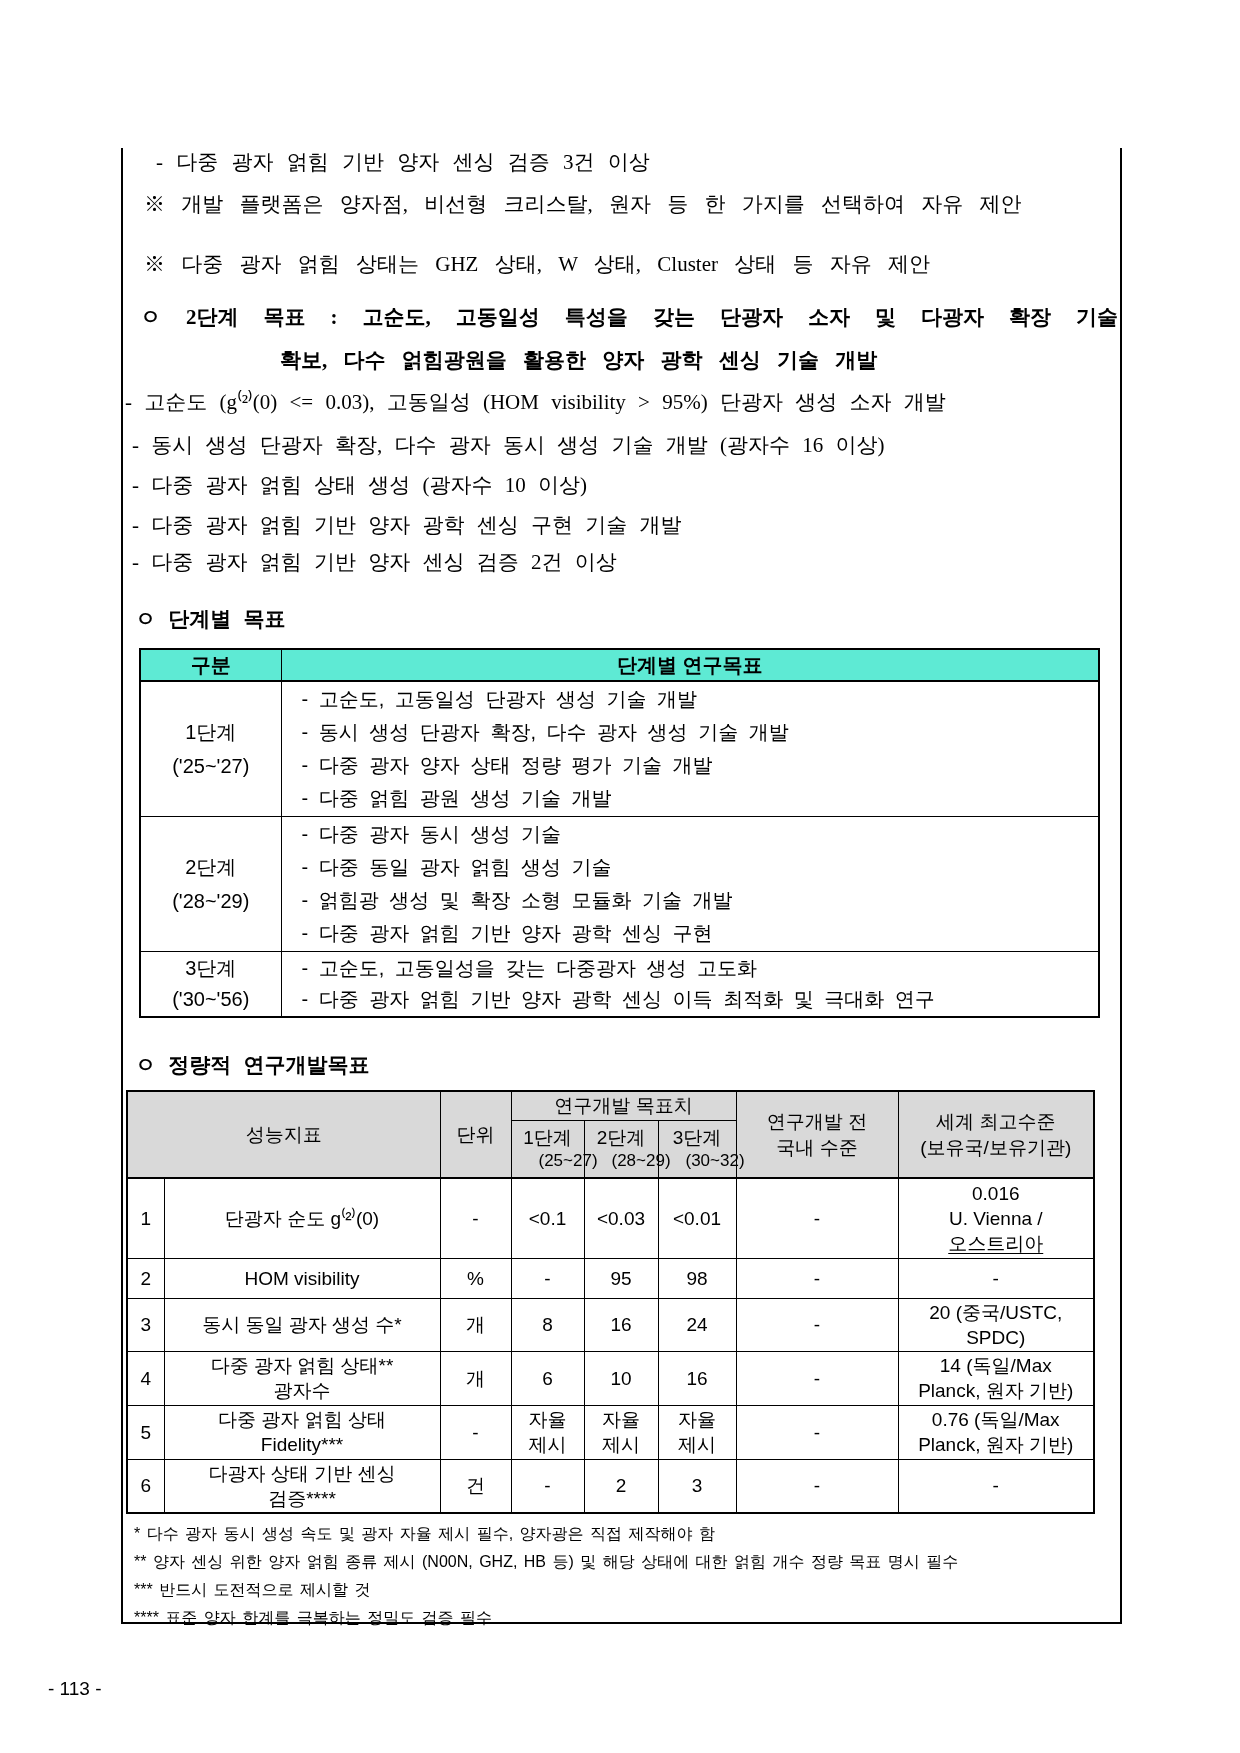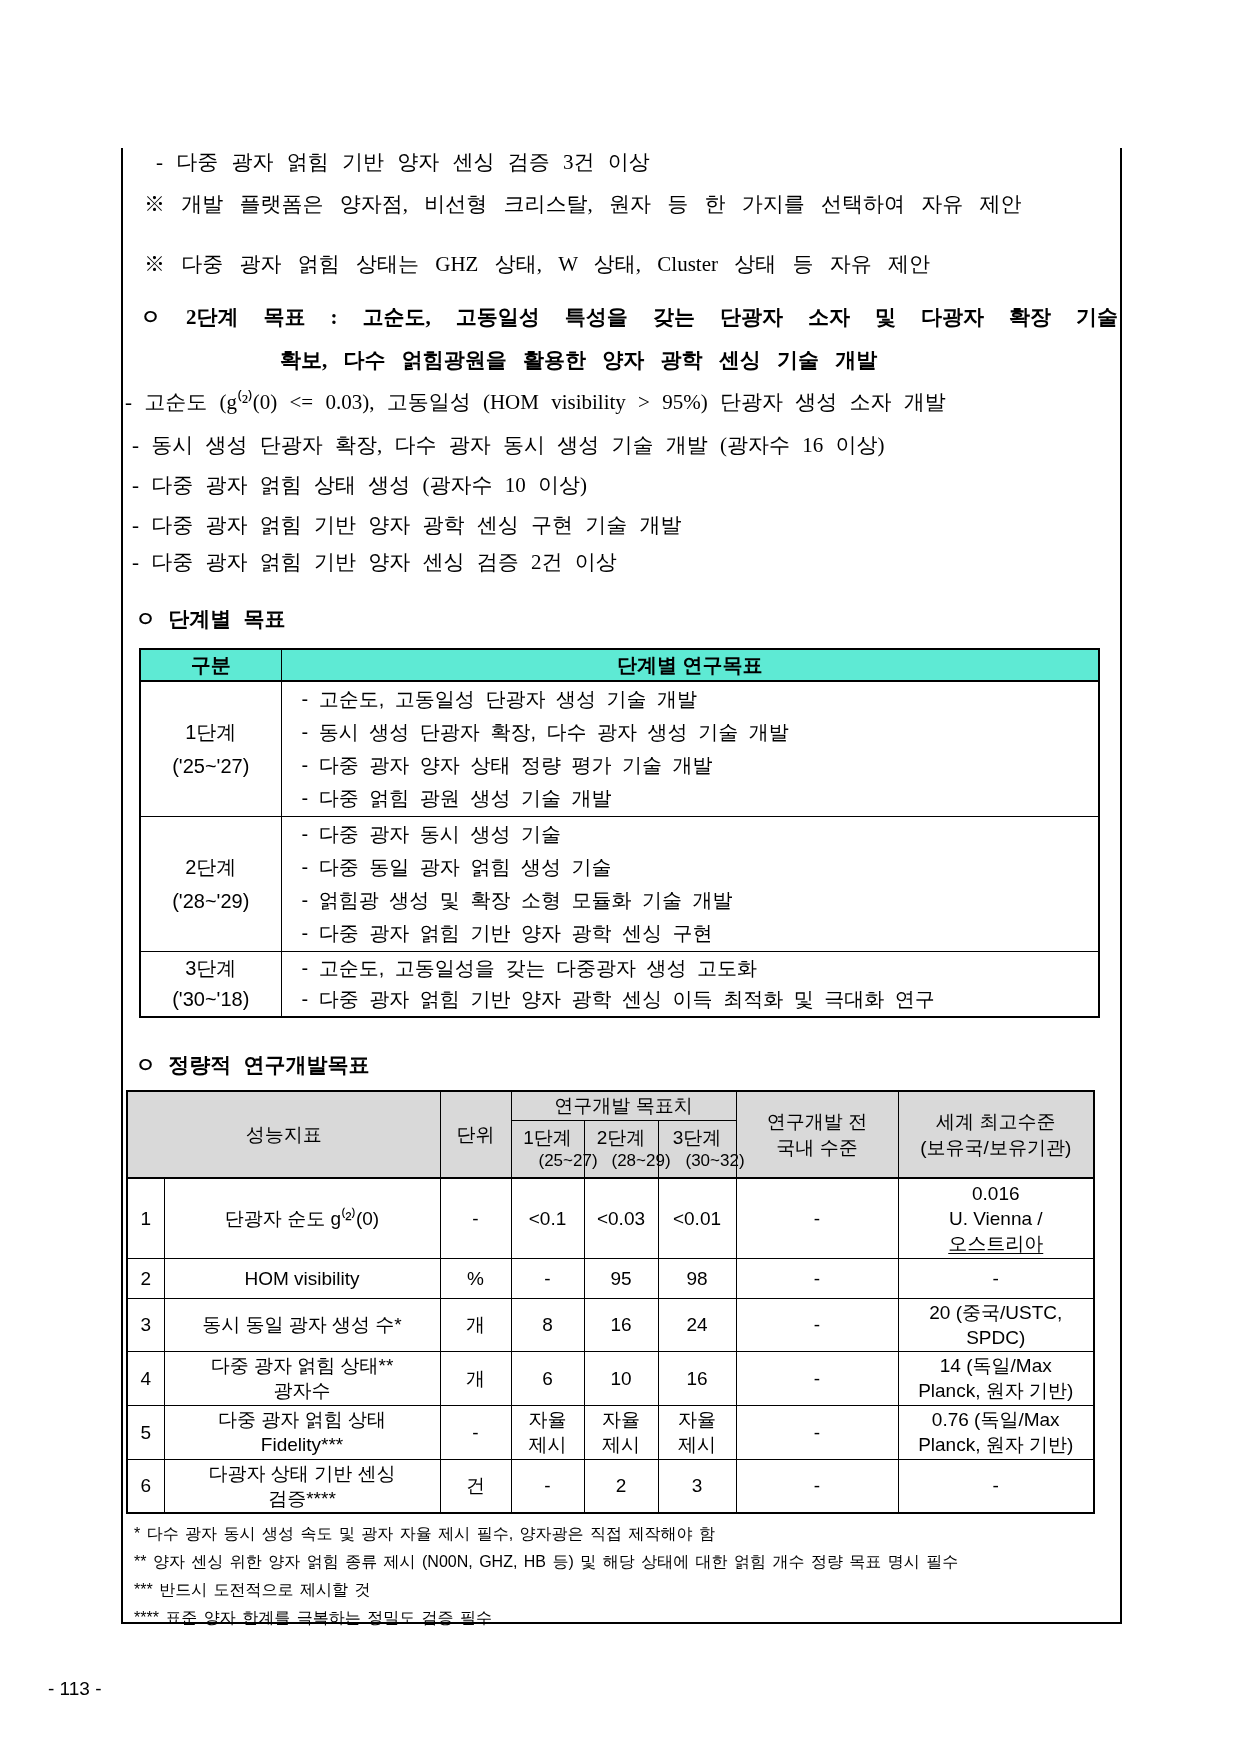--- a/index.html
+++ b/index.html
@@ -110,21 +110,21 @@
         <td class="goals">
             <div>- 다중 광자 동시 생성 기술</div>
             <div>- 다중 동일 광자 얽힘 생성 기술</div>
             <div>- 얽힘광 생성 및 확장 소형 모듈화 기술 개발</div>
             <div>- 다중 광자 얽힘 기반 양자 광학 센싱 구현</div>
           </td>
       </tr>
       <tr class="r2">
         <td class="stage">
           <div>3단계</div>
-          <div>('30~'18)</div>
+          <div>('30~'56)</div>
         </td>
         <td class="goals">
             <div>- 고순도, 고동일성을 갖는 다중광자 생성 고도화</div>
             <div>- 다중 광자 얽힘 기반 양자 광학 센싱 이득 최적화 및 극대화 연구</div>
           </td>
       </tr>
     </tbody>
   </table>
 
   <div class="abs t-serif bold ws7" style="left:135px; top:1053px;">ㅇ 정량적 연구개발목표</div>

